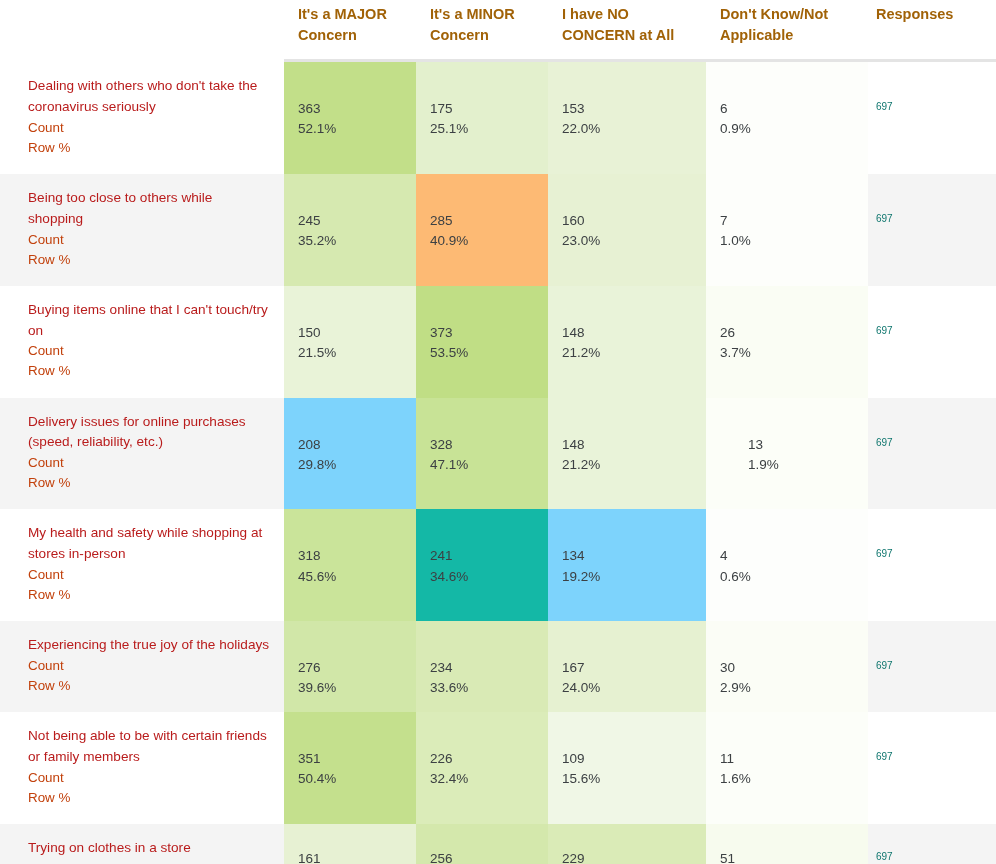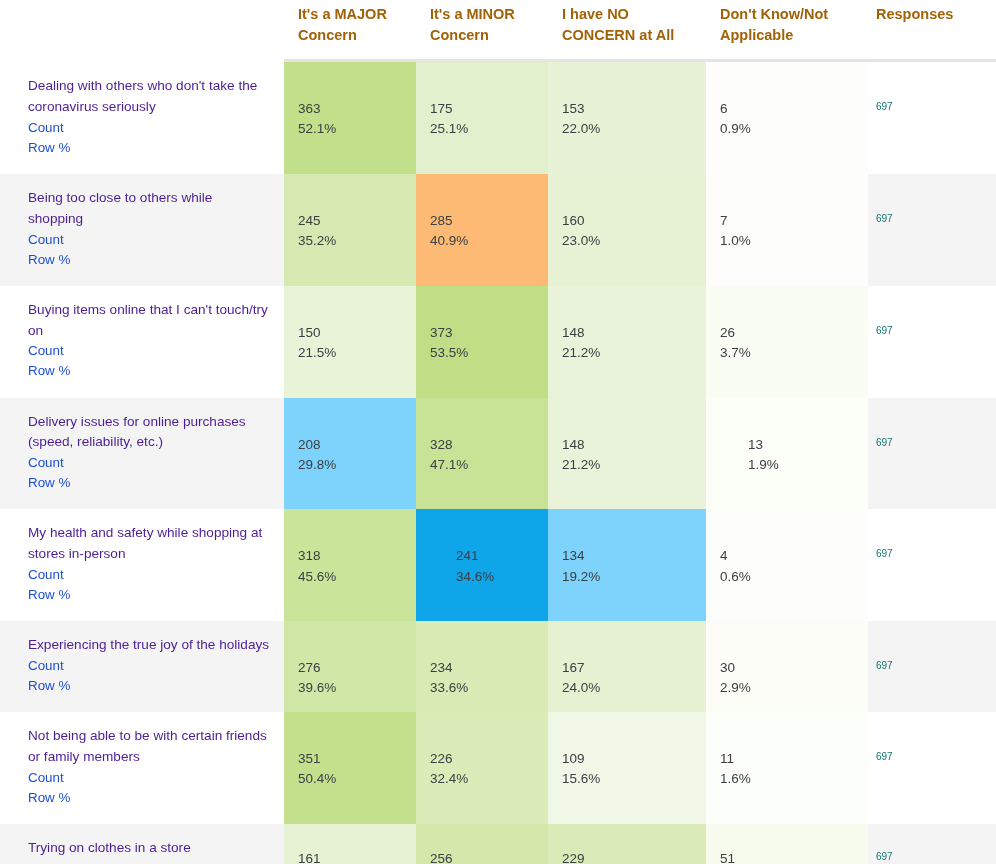--- a/index.html
+++ b/index.html
@@ -66,27 +66,27 @@
     padding: 0;
   }
 
   td.label-cell {
     padding: 14px 14px 16px 28px;
     background: #ffffff;
   }
   tr.striped td.label-cell { background: #f4f4f4; }
 
   .q-text {
-    color: #4c1d95;
+    color: #b91c1c;
     font-size: 13.6px;
     line-height: 1.53;
     display: block;
   }
   .sub-lab {
-    color: #1d4ed8;
+    color: #c2410c;
     font-size: 13.4px;
     line-height: 1.5;
     display: block;
   }
 
   td.data-cell {
     padding: 0;
   }
   .data-inner {
     padding: 37px 0 0 14px;
@@ -308,21 +308,21 @@
             <span class="q-text">My health and safety while shopping at stores in-person</span>
             <span class="sub-lab">Count</span>
             <span class="sub-lab">Row %</span>
           </td>
           <td class="data-cell" style="background: rgb(202, 228, 154);">
             <div class="data-inner">
               <span class="dv-count">318</span>
               <span class="dv-pct">45.6%</span>
             </div>
           </td>
-          <td class="data-cell" style="background: #0ea5e9; padding-left: 26px;">
+          <td class="data-cell" style="background: #14b8a6;">
             <div class="data-inner">
               <span class="dv-count">241</span>
               <span class="dv-pct">34.6%</span>
             </div>
           </td>
           <td class="data-cell" style="background: #7dd3fc;">
             <div class="data-inner">
               <span class="dv-count">134</span>
               <span class="dv-pct">19.2%</span>
             </div>

